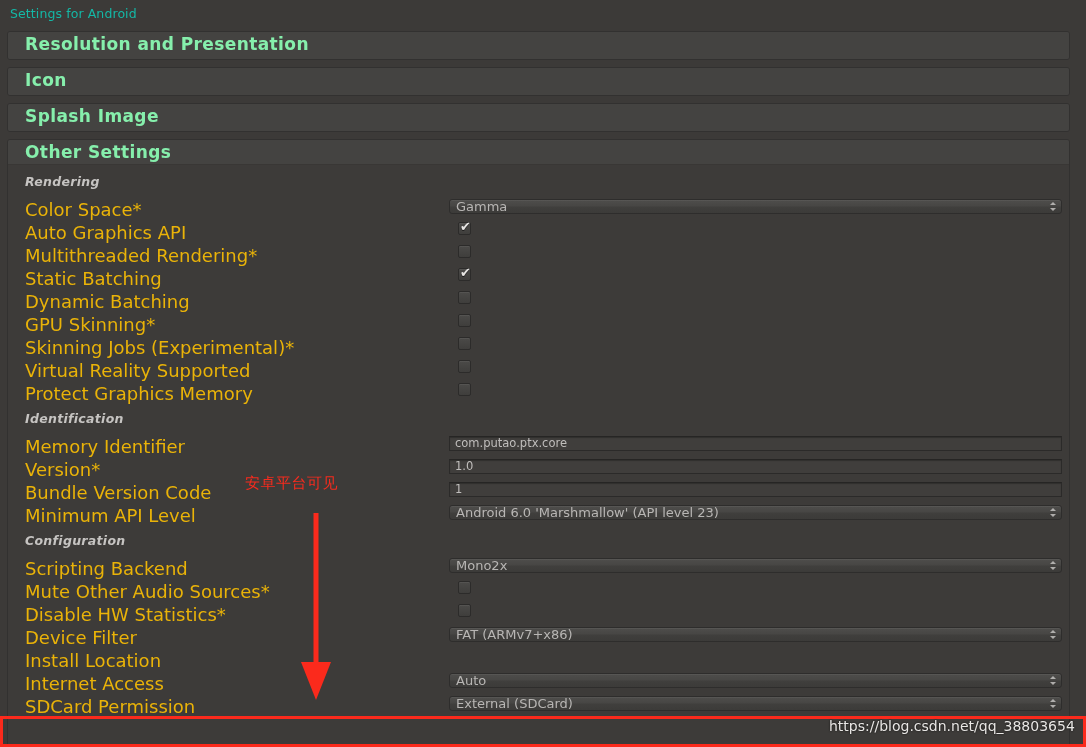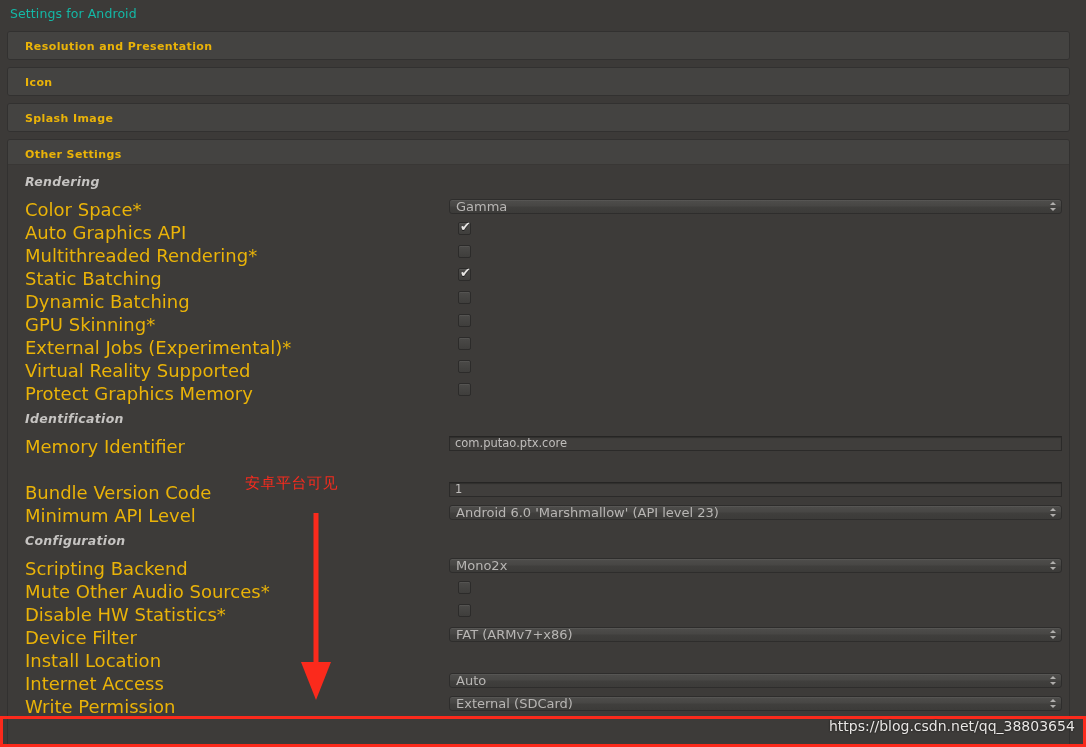--- a/index.html
+++ b/index.html
@@ -49,23 +49,23 @@
     border-radius: 2px 2px 0 0;
     box-sizing: border-box;
   }
   .foldout.collapsed .foldout-head {
     border-bottom: none;
     border-radius: 2px;
     height: 100%;
   }
   .foldout-title {
     padding-left: 17px;
-    font-size: 11px;
+    font-size: 17px;
     font-weight: bold;
-    color: #eab308;
+    color: #86efac;
     letter-spacing: 0.4px;
   }
   .foldout-body {
     position: relative;
     background: #3d3b39;
     border-radius: 0 0 2px 2px;
   }
 
   
   .section-head {
@@ -274,40 +274,48 @@
         </div>
         <div class="row" style="top: 123px;">
           <div class="row-label">Dynamic Batching</div>
           <div class="checkbox"></div>
         </div>
         <div class="row" style="top: 146px;">
           <div class="row-label">GPU Skinning*</div>
           <div class="checkbox"></div>
         </div>
         <div class="row" style="top: 169px;">
-          <div class="row-label">External Jobs (Experimental)*</div>
+          <div class="row-label">Skinning Jobs (Experimental)*</div>
           <div class="checkbox"></div>
         </div>
         <div class="row" style="top: 192px;">
           <div class="row-label">Virtual Reality Supported</div>
           <div class="checkbox"></div>
         </div>
         <div class="row" style="top: 215px;">
           <div class="row-label">Protect Graphics Memory</div>
           <div class="checkbox"></div>
         </div>
         <div class="section-head" style="top: 246px;">Identification</div>
         <div class="row" style="top: 268px;">
           <div class="row-label">Memory Identifier</div>
           <div class="ctl" style="top: 3px;">
             <div class="textfield">
               <span class="textfield-text">com.putao.ptx.core</span>
             </div>
           </div>
         </div>
+        <div class="row" style="top: 291px;">
+          <div class="row-label">Version*</div>
+          <div class="ctl" style="top: 3px;">
+            <div class="textfield">
+              <span class="textfield-text">1.0</span>
+            </div>
+          </div>
+        </div>
         <div class="row" style="top: 314px;">
           <div class="row-label">Bundle Version Code</div>
           <div class="ctl" style="top: 3px;">
             <div class="textfield">
               <span class="textfield-text">1</span>
             </div>
           </div>
         </div>
         <div class="row" style="top: 337px;">
           <div class="row-label">Minimum API Level</div>
@@ -351,21 +359,21 @@
         <div class="row" style="top: 505px;">
           <div class="row-label">Internet Access</div>
           <div class="ctl" style="top: 3px;">
             <div class="popup">
               <span class="popup-text">Auto</span>
               <span class="popup-arrow"></span>
             </div>
           </div>
         </div>
         <div class="row" style="top: 528px;">
-          <div class="row-label">Write Permission</div>
+          <div class="row-label">SDCard Permission</div>
           <div class="ctl" style="top: 3px;">
             <div class="popup">
               <span class="popup-text">External (SDCard)</span>
               <span class="popup-arrow"></span>
             </div>
           </div>
         </div>
       </div>
   </div>
 

